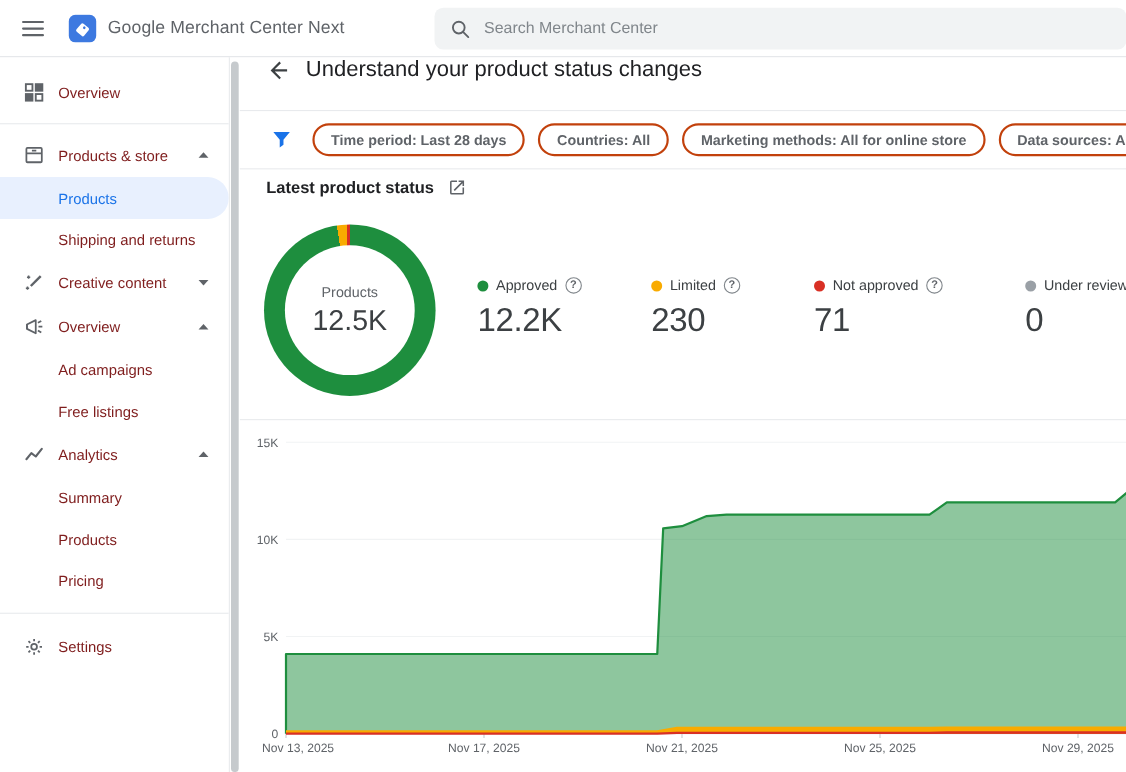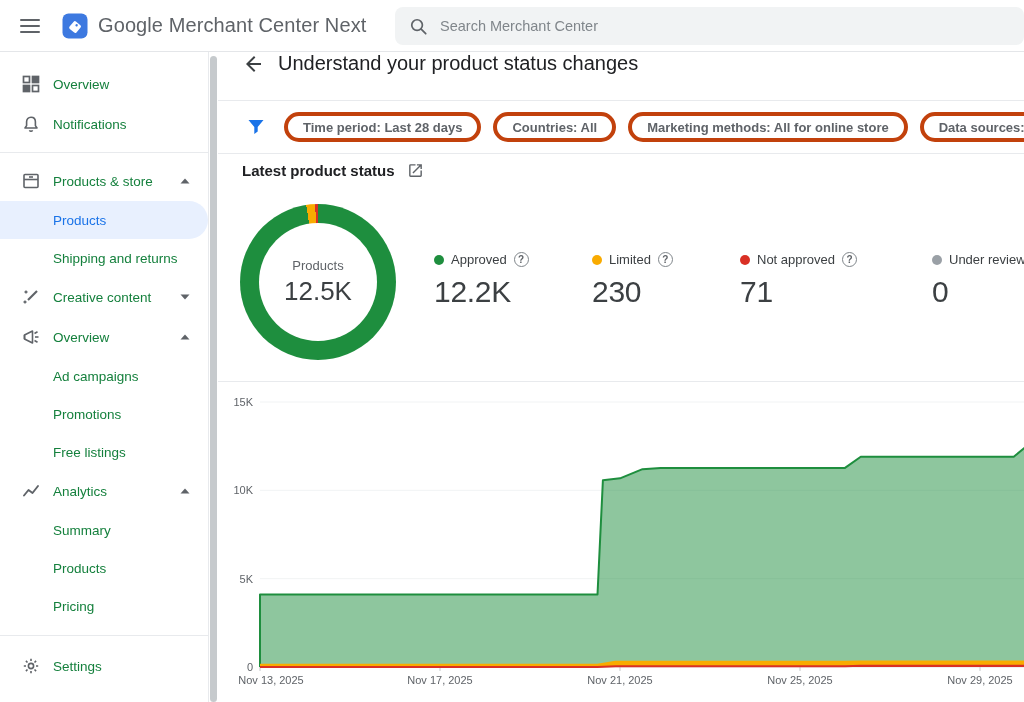--- a/index.html
+++ b/index.html
@@ -6,54 +6,54 @@
   html,body { width:1024px; height:702px; overflow:hidden; background:#fff;
     font-family:"Liberation Sans", sans-serif; color:#3c4043; }
 
   
   #topbar { position:absolute; left:0; top:0; width:1024px; height:52px; background:#fff;
     border-bottom:1px solid #e4e6e9; z-index:30; display:flex; align-items:center; }
   #hamburger { margin-left:20px; width:20px; height:14px; display:flex; flex-direction:column;
     justify-content:space-between; cursor:pointer; }
   #hamburger span { height:2px; background:#5f6368; border-radius:1px; }
   #app-logo { margin-left:22px; width:26px; height:26px; }
-  #app-title { margin-left:10px; font-size:20px; color:#5f6368; letter-spacing:.1px; white-space:nowrap; }
+  #app-title { margin-left:10px; font-size:16px; color:#5f6368; letter-spacing:.1px; white-space:nowrap; }
   #searchbar { position:absolute; left:395px; top:7px; width:629px; height:38px; background:#f1f3f4;
     border-radius:8px; display:flex; align-items:center; }
   #searchbar svg { margin-left:14px; flex:0 0 auto; }
   #search-input { border:none; outline:none; background:transparent; font-size:14.5px; color:#3c4043;
     margin-left:12px; width:520px; font-family:"Liberation Sans",sans-serif; }
   #search-input::placeholder { color:#80868b; }
 
   
   #sidebar { position:absolute; left:0; top:52px; width:209px; height:650px; background:#fff;
     border-right:1px solid #e8eaed; padding-top:12px; z-index:20; overflow:hidden; }
   .srow { height:40px; display:flex; align-items:center; cursor:pointer; position:relative; }
   .srow.sub { height:38px; }
   .sicon { width:18px; height:18px; margin-left:22px; flex:0 0 auto; display:flex; }
-  .slabel { margin-left:13px; font-size:13.5px; font-weight:500; color:#15803d; white-space:nowrap; }
+  .slabel { margin-left:13px; font-size:13.5px; font-weight:500; color:#7f1d1d; white-space:nowrap; }
   .sub .slabel { margin-left:53px; }
   .srow.selected { background:#e8f0fe; border-radius:0 20px 20px 0; }
   .srow.selected .slabel { color:#1a73e8; }
   .caret { position:absolute; right:16px; top:13px; width:14px; height:14px; }
   .sdivider { height:1px; background:#e8eaed; margin:8px 0; }
   #side-scrollbar { position:absolute; left:210px; top:56px; width:7px; height:646px;
     background:#c6cacd; border-radius:4px; z-index:25; }
 
   
   #main { position:absolute; left:218px; top:52px; width:806px; height:650px; background:#fff; }
   #page-header { position:absolute; left:0; top:0; width:806px; height:48px; display:flex; align-items:flex-start; }
   #back-btn { margin-left:24px; width:24px; height:24px; cursor:pointer; flex:0 0 auto; }
   #page-title { margin-left:12px; font-size:20px; color:#202124; white-space:nowrap; }
   .hdivider { position:absolute; left:0; width:806px; height:1px; background:#e8eaed; }
 
   
   #filter-row { position:absolute; left:0; top:49px; width:806px; height:52px; display:flex; align-items:center; }
   #filter-icon { margin-left:28px; width:20px; height:20px; flex:0 0 auto; cursor:pointer; }
-  .chip { margin-left:12px; height:30px; border:4px solid #c2410c; border-radius:16px; display:flex;
+  .chip { margin-left:12px; height:30px; border:2px solid #c2410c; border-radius:16px; display:flex;
     align-items:center; padding:0 15px; font-size:13px; font-weight:700; color:#5f6368;
     white-space:nowrap; cursor:pointer; background:#fff; }
   .chip:first-of-type { margin-left:18px; }
 
   
   #section-title-row { position:absolute; left:24px; top:110px; display:flex; align-items:center; }
   #section-title { font-size:15px; font-weight:700; color:#202124; }
   #open-in-new { margin-left:12px; width:17px; height:17px; cursor:pointer; }
 
   #donut { position:absolute; left:22px; top:152px; width:156px; height:156px; border-radius:50%; }
@@ -110,29 +110,20 @@
         <rect x="1.5" y="1.5" width="6" height="6"></rect>
             <rect x="10.5" y="1.5" width="6" height="6" fill="#5f6368"></rect>
         <rect x="1.5" y="10.5" width="6" height="6" fill="#5f6368"></rect>
             <rect x="10.5" y="10.5" width="6" height="6"></rect>
           </g>
         </svg>
     </span>
     <span class="slabel">Overview</span>
   </div>
 
-  <div class="srow">
-    <span class="sicon">
-      <svg viewBox="0 0 18 18" fill="none" stroke="#5f6368" stroke-width="1.6">
-        <path d="M9 2.2c-2.7 0-4.4 2-4.4 4.6v3.8L3 13h12l-1.6-2.4V6.8C13.4 4.2 11.7 2.2 9 2.2z" stroke-linejoin="round"></path>
-        <path d="M7.5 15.2a1.6 1.6 0 0 0 3 0"></path>
-        </svg>
-    </span>
-    <span class="slabel">Notifications</span>
-  </div>
 
   <div class="sdivider"></div>
 
   <div class="srow">
     <span class="sicon">
       <svg viewBox="0 0 18 18" fill="none" stroke="#5f6368" stroke-width="1.6">
         <rect x="2" y="2.5" width="14" height="13" rx="1"></rect>
           <line x1="2" y1="7.5" x2="16" y2="7.5"></line>
         <line x1="7" y1="5" x2="11" y2="5"></line>
         </svg>
@@ -175,23 +166,20 @@
         </svg>
     </span>
     <span class="slabel">Overview</span>
     <svg class="caret" viewBox="0 0 14 14">
         <polygon points="7,4.5 11.5,9.5 2.5,9.5" fill="#5f6368"></polygon>
       </svg>
   </div>
 
   <div class="srow sub">
     <span class="slabel">Ad campaigns</span>
-  </div>
-  <div class="srow sub">
-    <span class="slabel">Promotions</span>
   </div>
   <div class="srow sub">
     <span class="slabel">Free listings</span>
   </div>
 
   <div class="srow">
     <span class="sicon">
       <svg viewBox="0 0 18 18" fill="none" stroke="#5f6368" stroke-width="1.9" stroke-linecap="round" stroke-linejoin="round">
         <polyline points="2,13.5 6.5,8 10.5,11 16,4"></polyline>
         </svg>

